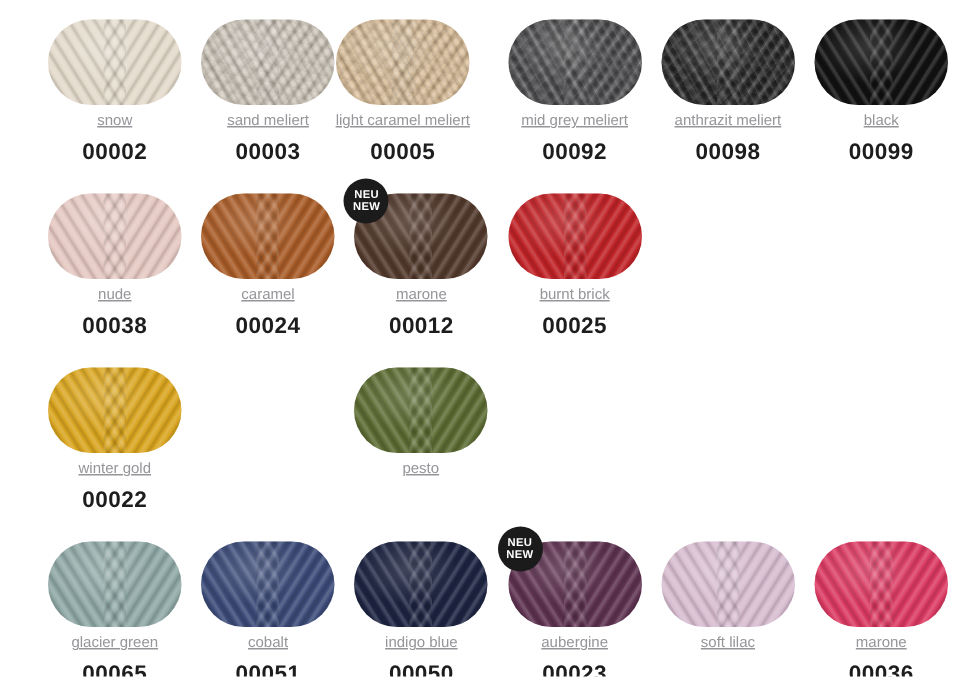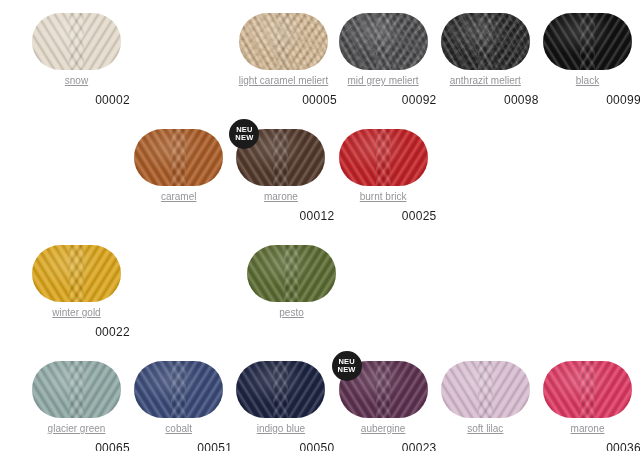--- a/index.html
+++ b/index.html
@@ -166,44 +166,56 @@
     font-size: 10px;
     color: #95959a;
     white-space: nowrap;
     text-decoration: underline;
   }
   .swatch-code {
     position: absolute;
     left: -9px;
     top: 80px;
     width: 107px;
-    text-align: right;
-    font-size: 12px;
-    font-weight: normal;
+    text-align: center;
+    font-size: 15px;
+    font-weight: bold;
     color: #1d1d1d;
     letter-spacing: 0.3px;
   }
 </style>
 </head>
 <body>
 
 <div id="grid">
     <div class="swatch-row" style="top: 13px;">
       <div class="swatch" style="left: 32px;">
         <div class="skein-wrap">
           <div class="skein" style="--c: #e3dacb;">
             <div class="strands-l"></div>
             <div class="strands-r"></div>
             <div class="skein-shade"></div>
           </div>
         </div>
         <div class="swatch-name">snow</div>
         <div class="swatch-code">00002</div>
       </div>
-      <div class="swatch" style="left: 239px;">
+      <div class="swatch" style="left: 134.2px;">
+        <div class="skein-wrap">
+          <div class="skein meliert" style="--c: #cfc7bb;">
+            <div class="strands-l"></div>
+            <div class="strands-r"></div>
+            <div class="skein-melange"></div>
+            <div class="skein-shade"></div>
+          </div>
+        </div>
+        <div class="swatch-name">sand meliert</div>
+        <div class="swatch-code">00003</div>
+      </div>
+      <div class="swatch" style="left: 224px;">
         <div class="skein-wrap">
           <div class="skein meliert" style="--c: #d9bd98;">
             <div class="strands-l"></div>
             <div class="strands-r"></div>
             <div class="skein-melange"></div>
             <div class="skein-shade"></div>
           </div>
         </div>
         <div class="swatch-name">light caramel meliert</div>
         <div class="swatch-code">00005</div>
@@ -238,29 +250,41 @@
             <div class="strands-l"></div>
             <div class="strands-r"></div>
             <div class="skein-shade"></div>
           </div>
         </div>
         <div class="swatch-name">black</div>
         <div class="swatch-code">00099</div>
       </div>
     </div>
     <div class="swatch-row" style="top: 129px;">
+      <div class="swatch" style="left: 32px;">
+        <div class="skein-wrap">
+          <div class="skein" style="--c: #e5c8c2;">
+            <div class="strands-l"></div>
+            <div class="strands-r"></div>
+            <div class="skein-shade"></div>
+          </div>
+        </div>
+        <div class="swatch-name">nude</div>
+        <div class="swatch-code">00038</div>
+      </div>
       <div class="swatch" style="left: 134.2px;">
         <div class="skein-wrap">
           <div class="skein" style="--c: #a85c28;">
             <div class="strands-l"></div>
             <div class="strands-r"></div>
             <div class="skein-shade"></div>
           </div>
         </div>
         <div class="swatch-name">caramel</div>
+        <div class="swatch-code">00024</div>
       </div>
       <div class="swatch" style="left: 236.4px;">
         <div class="skein-wrap">
           <div class="skein" style="--c: #52392c;">
             <div class="strands-l"></div>
             <div class="strands-r"></div>
             <div class="skein-shade"></div>
           </div>
           <div class="neu-badge">
             <span>NEU</span>
@@ -287,21 +311,21 @@
         <div class="skein-wrap">
           <div class="skein" style="--c: #d9a520;">
             <div class="strands-l"></div>
             <div class="strands-r"></div>
             <div class="skein-shade"></div>
           </div>
         </div>
         <div class="swatch-name">winter gold</div>
         <div class="swatch-code">00022</div>
       </div>
-      <div class="swatch" style="left: 247px;">
+      <div class="swatch" style="left: 236px;">
         <div class="skein-wrap">
           <div class="skein" style="--c: #5b6b33;">
             <div class="strands-l"></div>
             <div class="strands-r"></div>
             <div class="skein-shade"></div>
           </div>
         </div>
         <div class="swatch-name">pesto</div>
       </div>
     </div>

